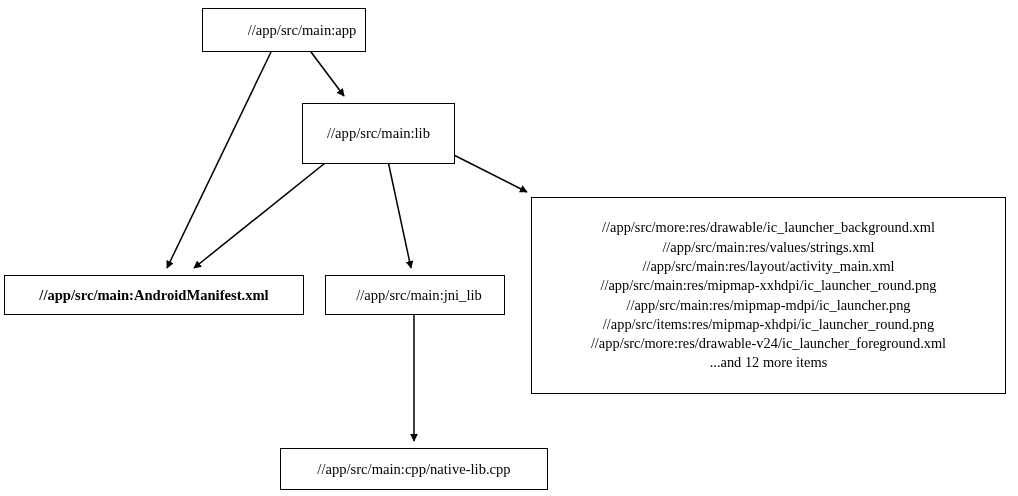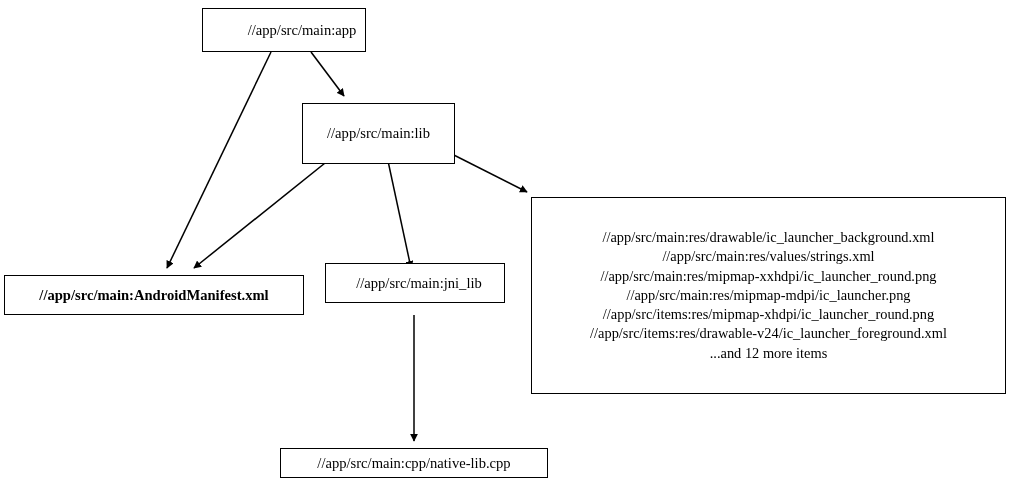--- a/index.html
+++ b/index.html
@@ -54,23 +54,23 @@
   .node .label-line {
     display: block;
     white-space: nowrap;
     line-height: 19.3px;
     font-size: 14.4px;
   }
   
   #node-app        { left: 202px; top: 8px;   width: 164px; height: 44px; padding-left: 36px; }
   #node-lib        { left: 302px; top: 103px; width: 153px; height: 61px; }
   #node-manifest   { left: 4px;   top: 275px; width: 300px; height: 40px; font-weight: bold; }
-  #node-jni        { left: 325px; top: 263px; width: 180px; height: 40px; padding-left: 8px; }
+  #node-jni        { left: 325px; top: 275px; width: 180px; height: 40px; padding-left: 8px; }
   #node-res        { left: 531px; top: 197px; width: 475px; height: 197px; }
-  #node-nativelib  { left: 280px; top: 448px; width: 268px; height: 30px; }
+  #node-nativelib  { left: 280px; top: 448px; width: 268px; height: 42px; }
 </style>
 </head>
 <body>
 
 <div id="graph-canvas">
 
   <svg class="edge-layer" width="1018" height="496" viewBox="0 0 1018 496" xmlns="http://www.w3.org/2000/svg">
     <defs>
       <marker id="arrow" viewBox="0 0 10 10" refX="9" refY="5" markerWidth="5.2" markerHeight="5.2" orient="auto-start-reverse" markerUnits="strokeWidth">
         <path d="M 0 0 L 10 5 L 0 10 z" fill="#000000"></path>
@@ -116,22 +116,23 @@
 
   <div class="node" id="node-jni">
     <span>//app/src/main:jni_lib</span>
   </div>
 
   <div class="node" id="node-nativelib">
     <span>//app/src/main:cpp/native-lib.cpp</span>
   </div>
 
   <div class="node multiline" id="node-res">
-    <span class="label-line">//app/src/main:res/drawable/ic_launcher_background.xml</span>
+    <span class="label-line">//app/src/more:res/drawable/ic_launcher_background.xml</span>
     <span class="label-line">//app/src/main:res/values/strings.xml</span>
+    <span class="label-line">//app/src/main:res/layout/activity_main.xml</span>
     <span class="label-line">//app/src/main:res/mipmap-xxhdpi/ic_launcher_round.png</span>
     <span class="label-line">//app/src/main:res/mipmap-mdpi/ic_launcher.png</span>
     <span class="label-line">//app/src/items:res/mipmap-xhdpi/ic_launcher_round.png</span>
-    <span class="label-line">//app/src/items:res/drawable-v24/ic_launcher_foreground.xml</span>
+    <span class="label-line">//app/src/more:res/drawable-v24/ic_launcher_foreground.xml</span>
     <span class="label-line">...and 12 more items</span>
   </div>
 
 </div>
 
 </body></html>

